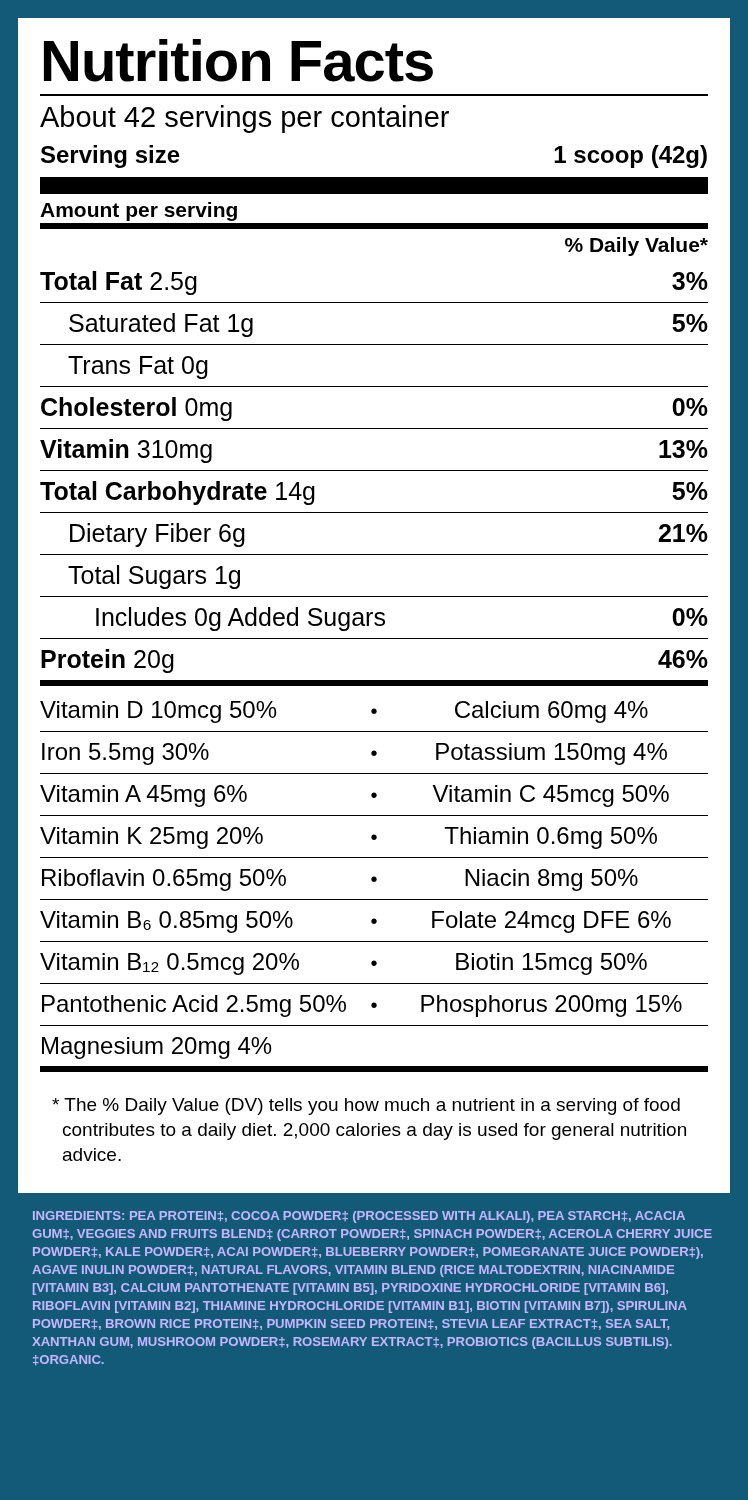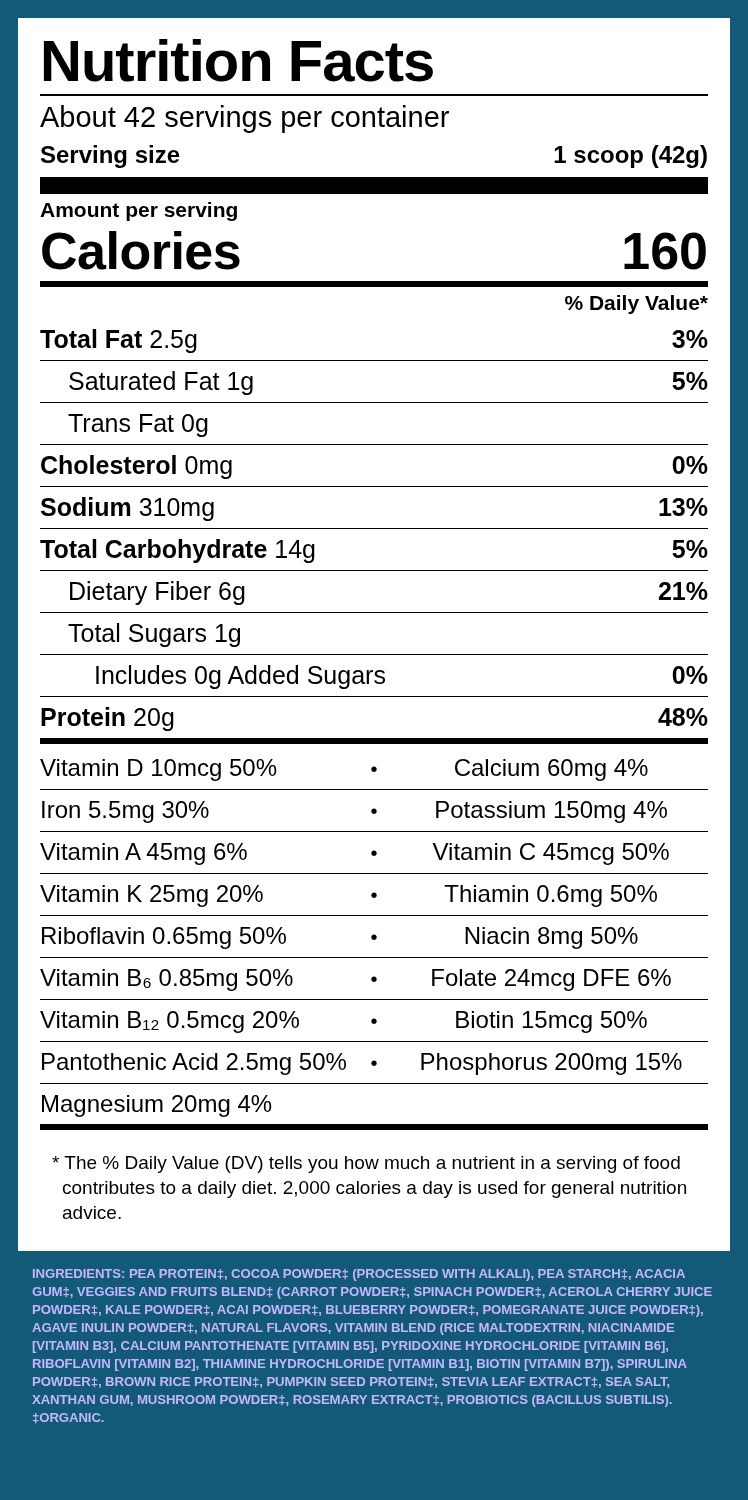--- a/index.html
+++ b/index.html
@@ -170,24 +170,20 @@
 
     <div class="serving-size-row">
       <span>Serving size</span>
       <span>1 scoop (42g)</span>
     </div>
 
     <div class="rule-thick"></div>
 
     <div class="amount-per">Amount per serving</div>
 
-    <div class="calories-row">
-      <span class="calories-label">Calories</span>
-      <span class="calories-value">160</span>
-    </div>
 
     <div class="rule-med"></div>
 
     <div class="dv-header">% Daily Value*</div>
 
     <div>
 
       <div class="nrow first">
         <span class="lbl"><b>Total Fat</b> <span>2.5g</span></span>
         <span class="dv">3%</span>
@@ -202,21 +198,21 @@
         <span class="lbl indent1"><span>Trans Fat</span> <span>0g</span></span>
         <span class="dv"></span>
       </div>
 
       <div class="nrow">
         <span class="lbl"><b>Cholesterol</b> <span>0mg</span></span>
         <span class="dv">0%</span>
       </div>
 
       <div class="nrow">
-        <span class="lbl"><b>Sodium</b> <span>310mg</span></span>
+        <span class="lbl"><b>Vitamin</b> <span>310mg</span></span>
         <span class="dv">13%</span>
       </div>
 
       <div class="nrow">
         <span class="lbl"><b>Total Carbohydrate</b> <span>14g</span></span>
         <span class="dv">5%</span>
       </div>
 
       <div class="nrow">
         <span class="lbl indent1"><span>Dietary Fiber</span> <span>6g</span></span>
@@ -228,21 +224,21 @@
         <span class="dv"></span>
       </div>
 
       <div class="nrow">
         <span class="lbl indent2">Includes 0g Added Sugars</span>
         <span class="dv">0%</span>
       </div>
 
       <div class="nrow">
         <span class="lbl"><b>Protein</b> <span>20g</span></span>
-        <span class="dv">48%</span>
+        <span class="dv">46%</span>
       </div>
 
     </div>
 
     <div class="vit-block">
 
       <div class="vrow firstv">
         <span class="vcell">Vitamin D 10mcg 50%</span>
         <span class="vdot">•</span>
         <span class="vcell right">Calcium 60mg 4%</span>

